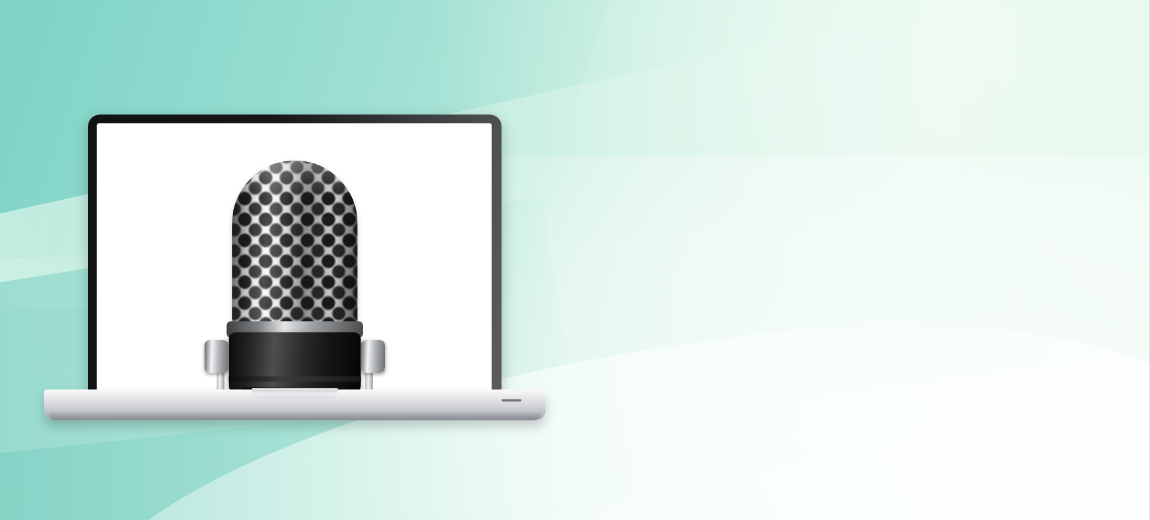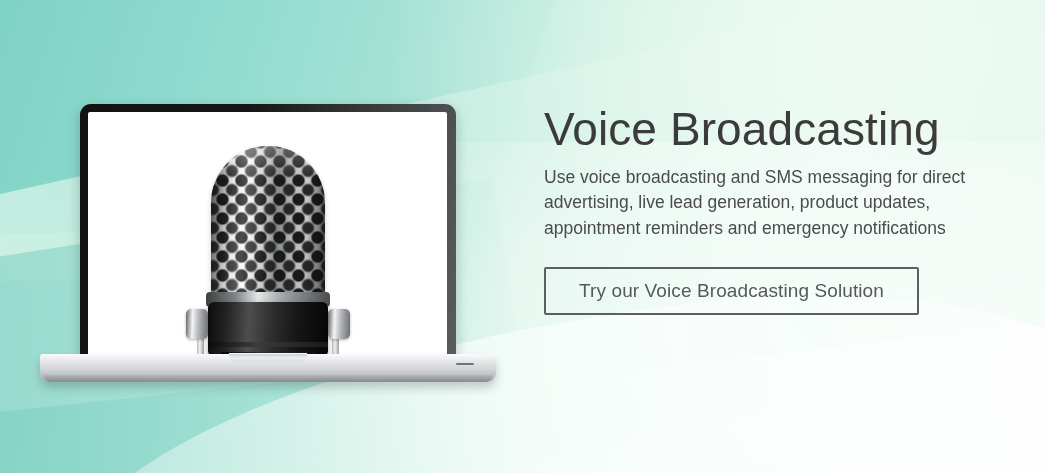--- a/index.html
+++ b/index.html
@@ -291,21 +291,14 @@
         </div>
       </div>
     </div>
 
     <div id="laptop-base">
       <div id="laptop-notch"></div>
       <div id="laptop-port"></div>
     </div>
   </div>
 
-  <div id="content">
-    <h1 id="headline">Voice Broadcasting</h1>
-
-    <p id="subcopy">Use voice broadcasting and SMS messaging for direct advertising, live lead generation, product updates, appointment reminders and emergency notifications</p>
-
-    <button id="cta-button">Try our Voice Broadcasting Solution</button>
-  </div>
 
 </div>
 
 </body></html>

